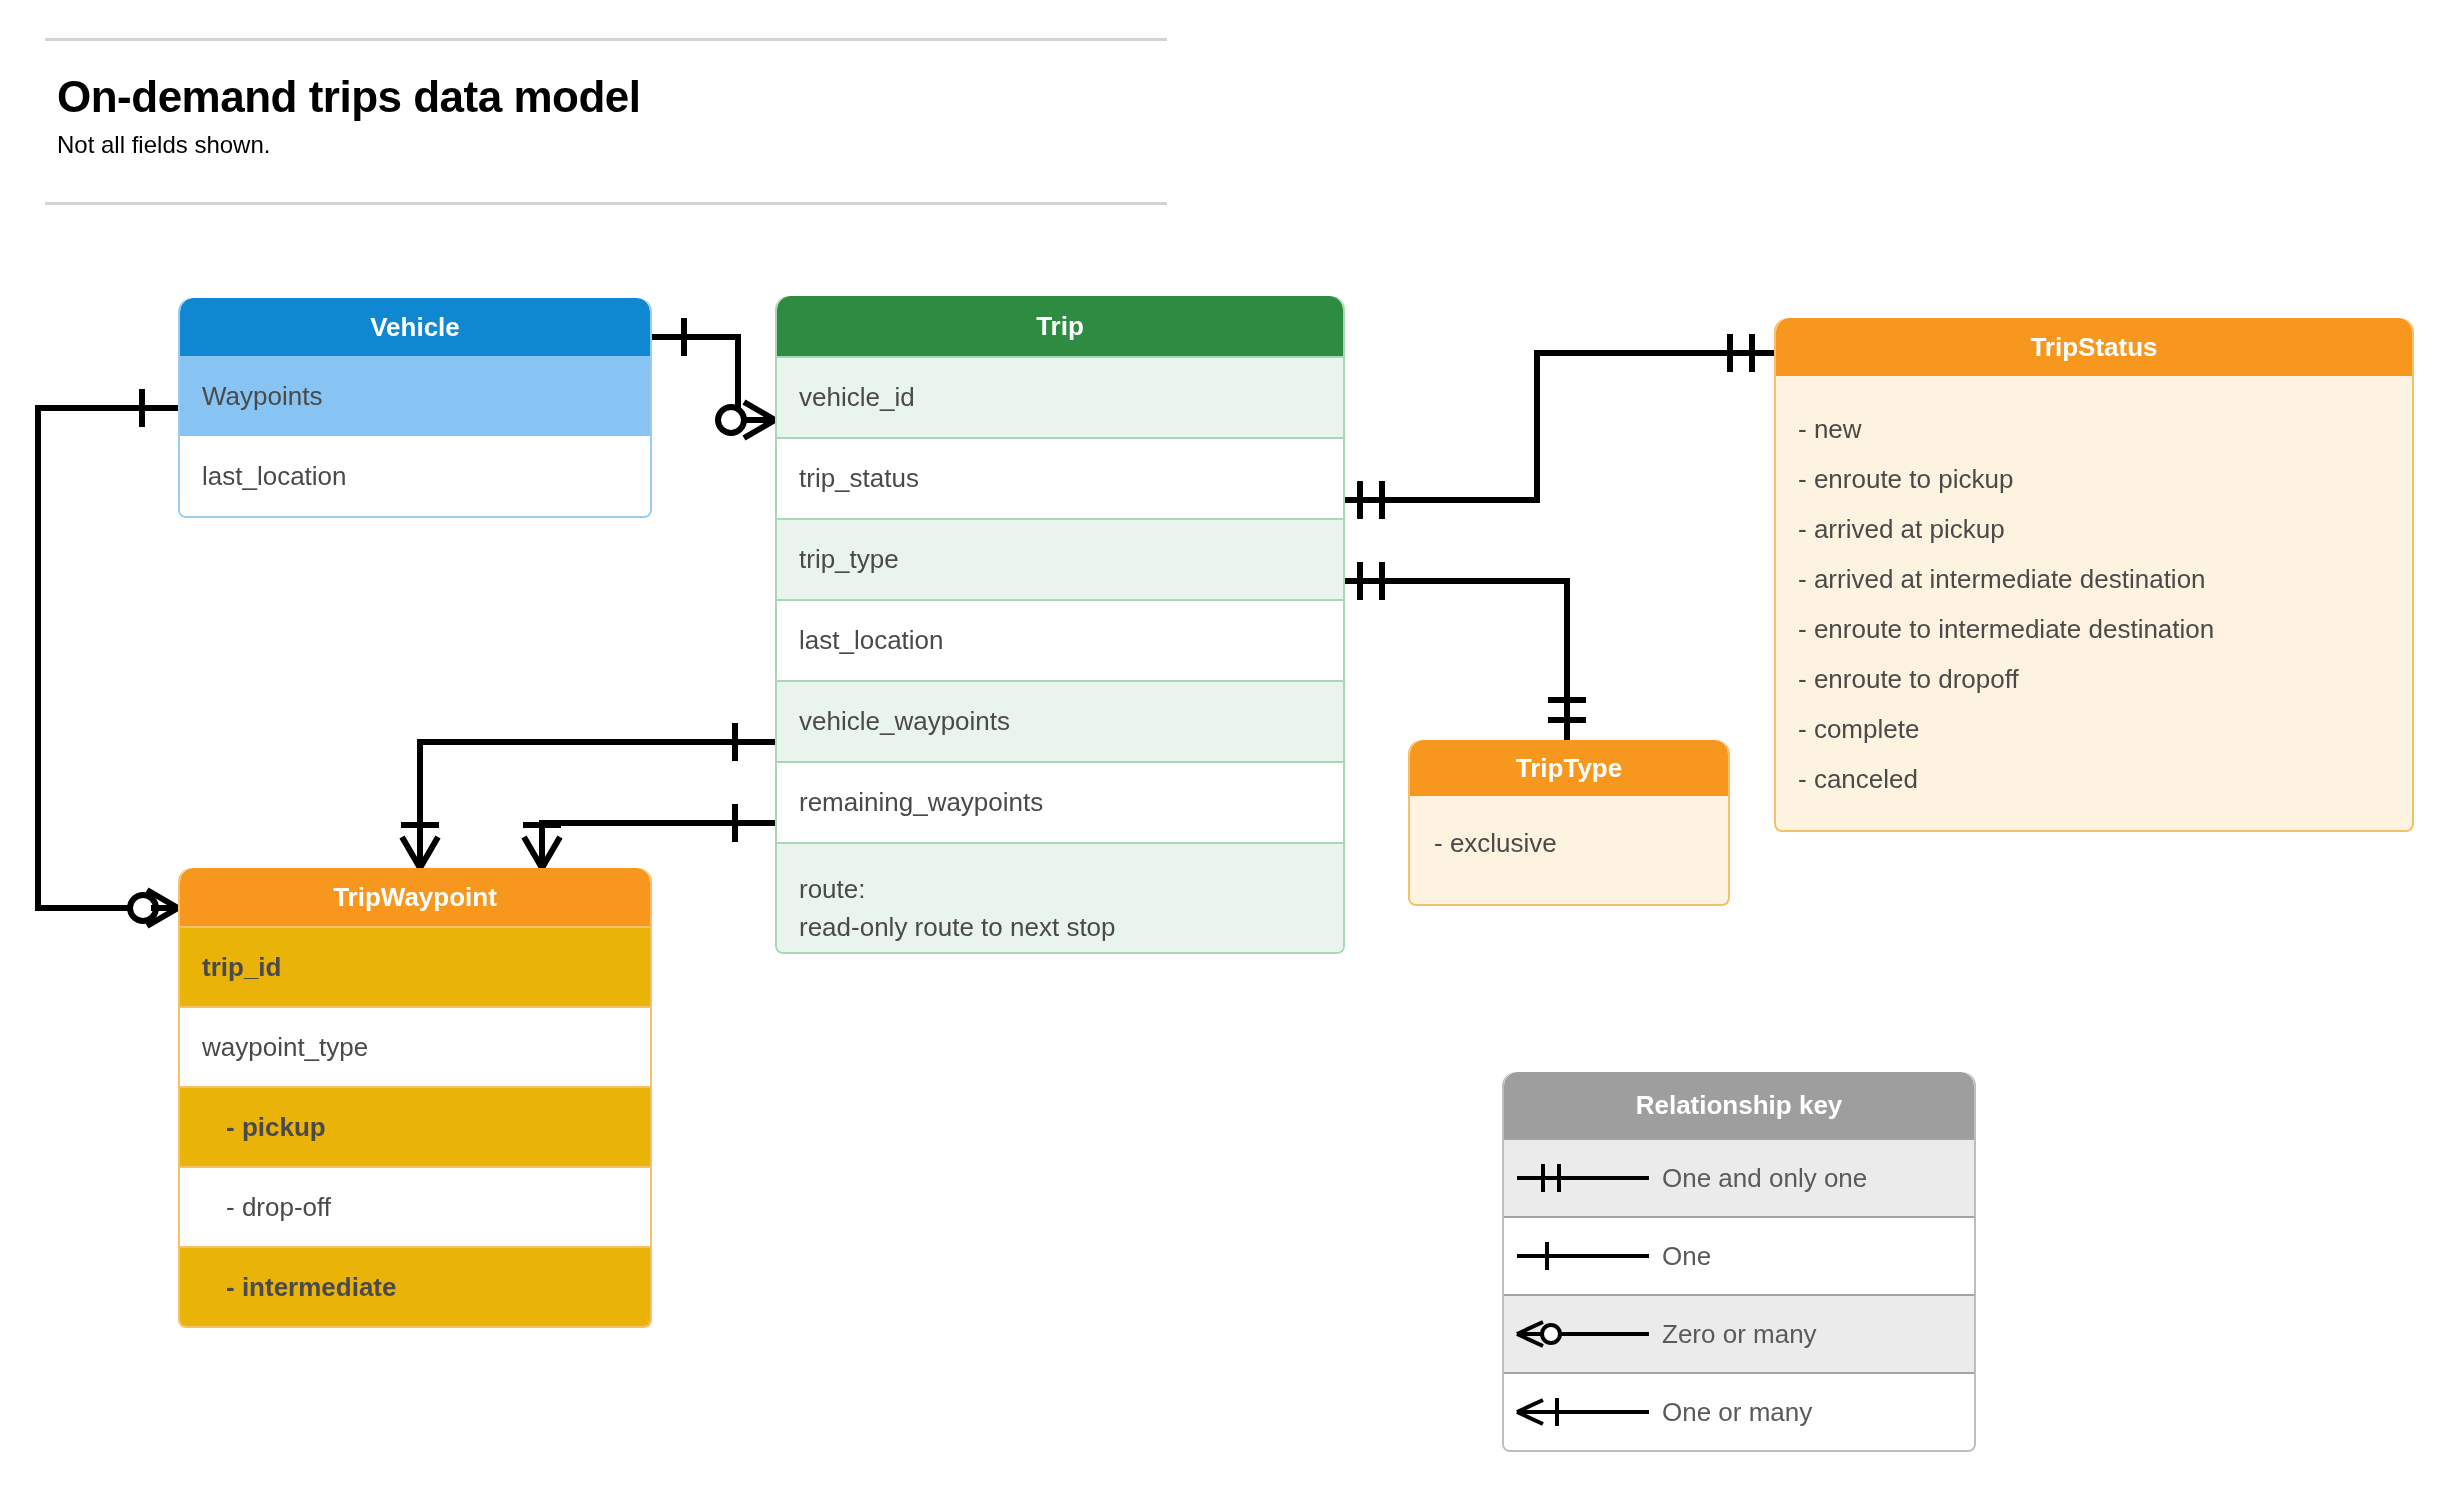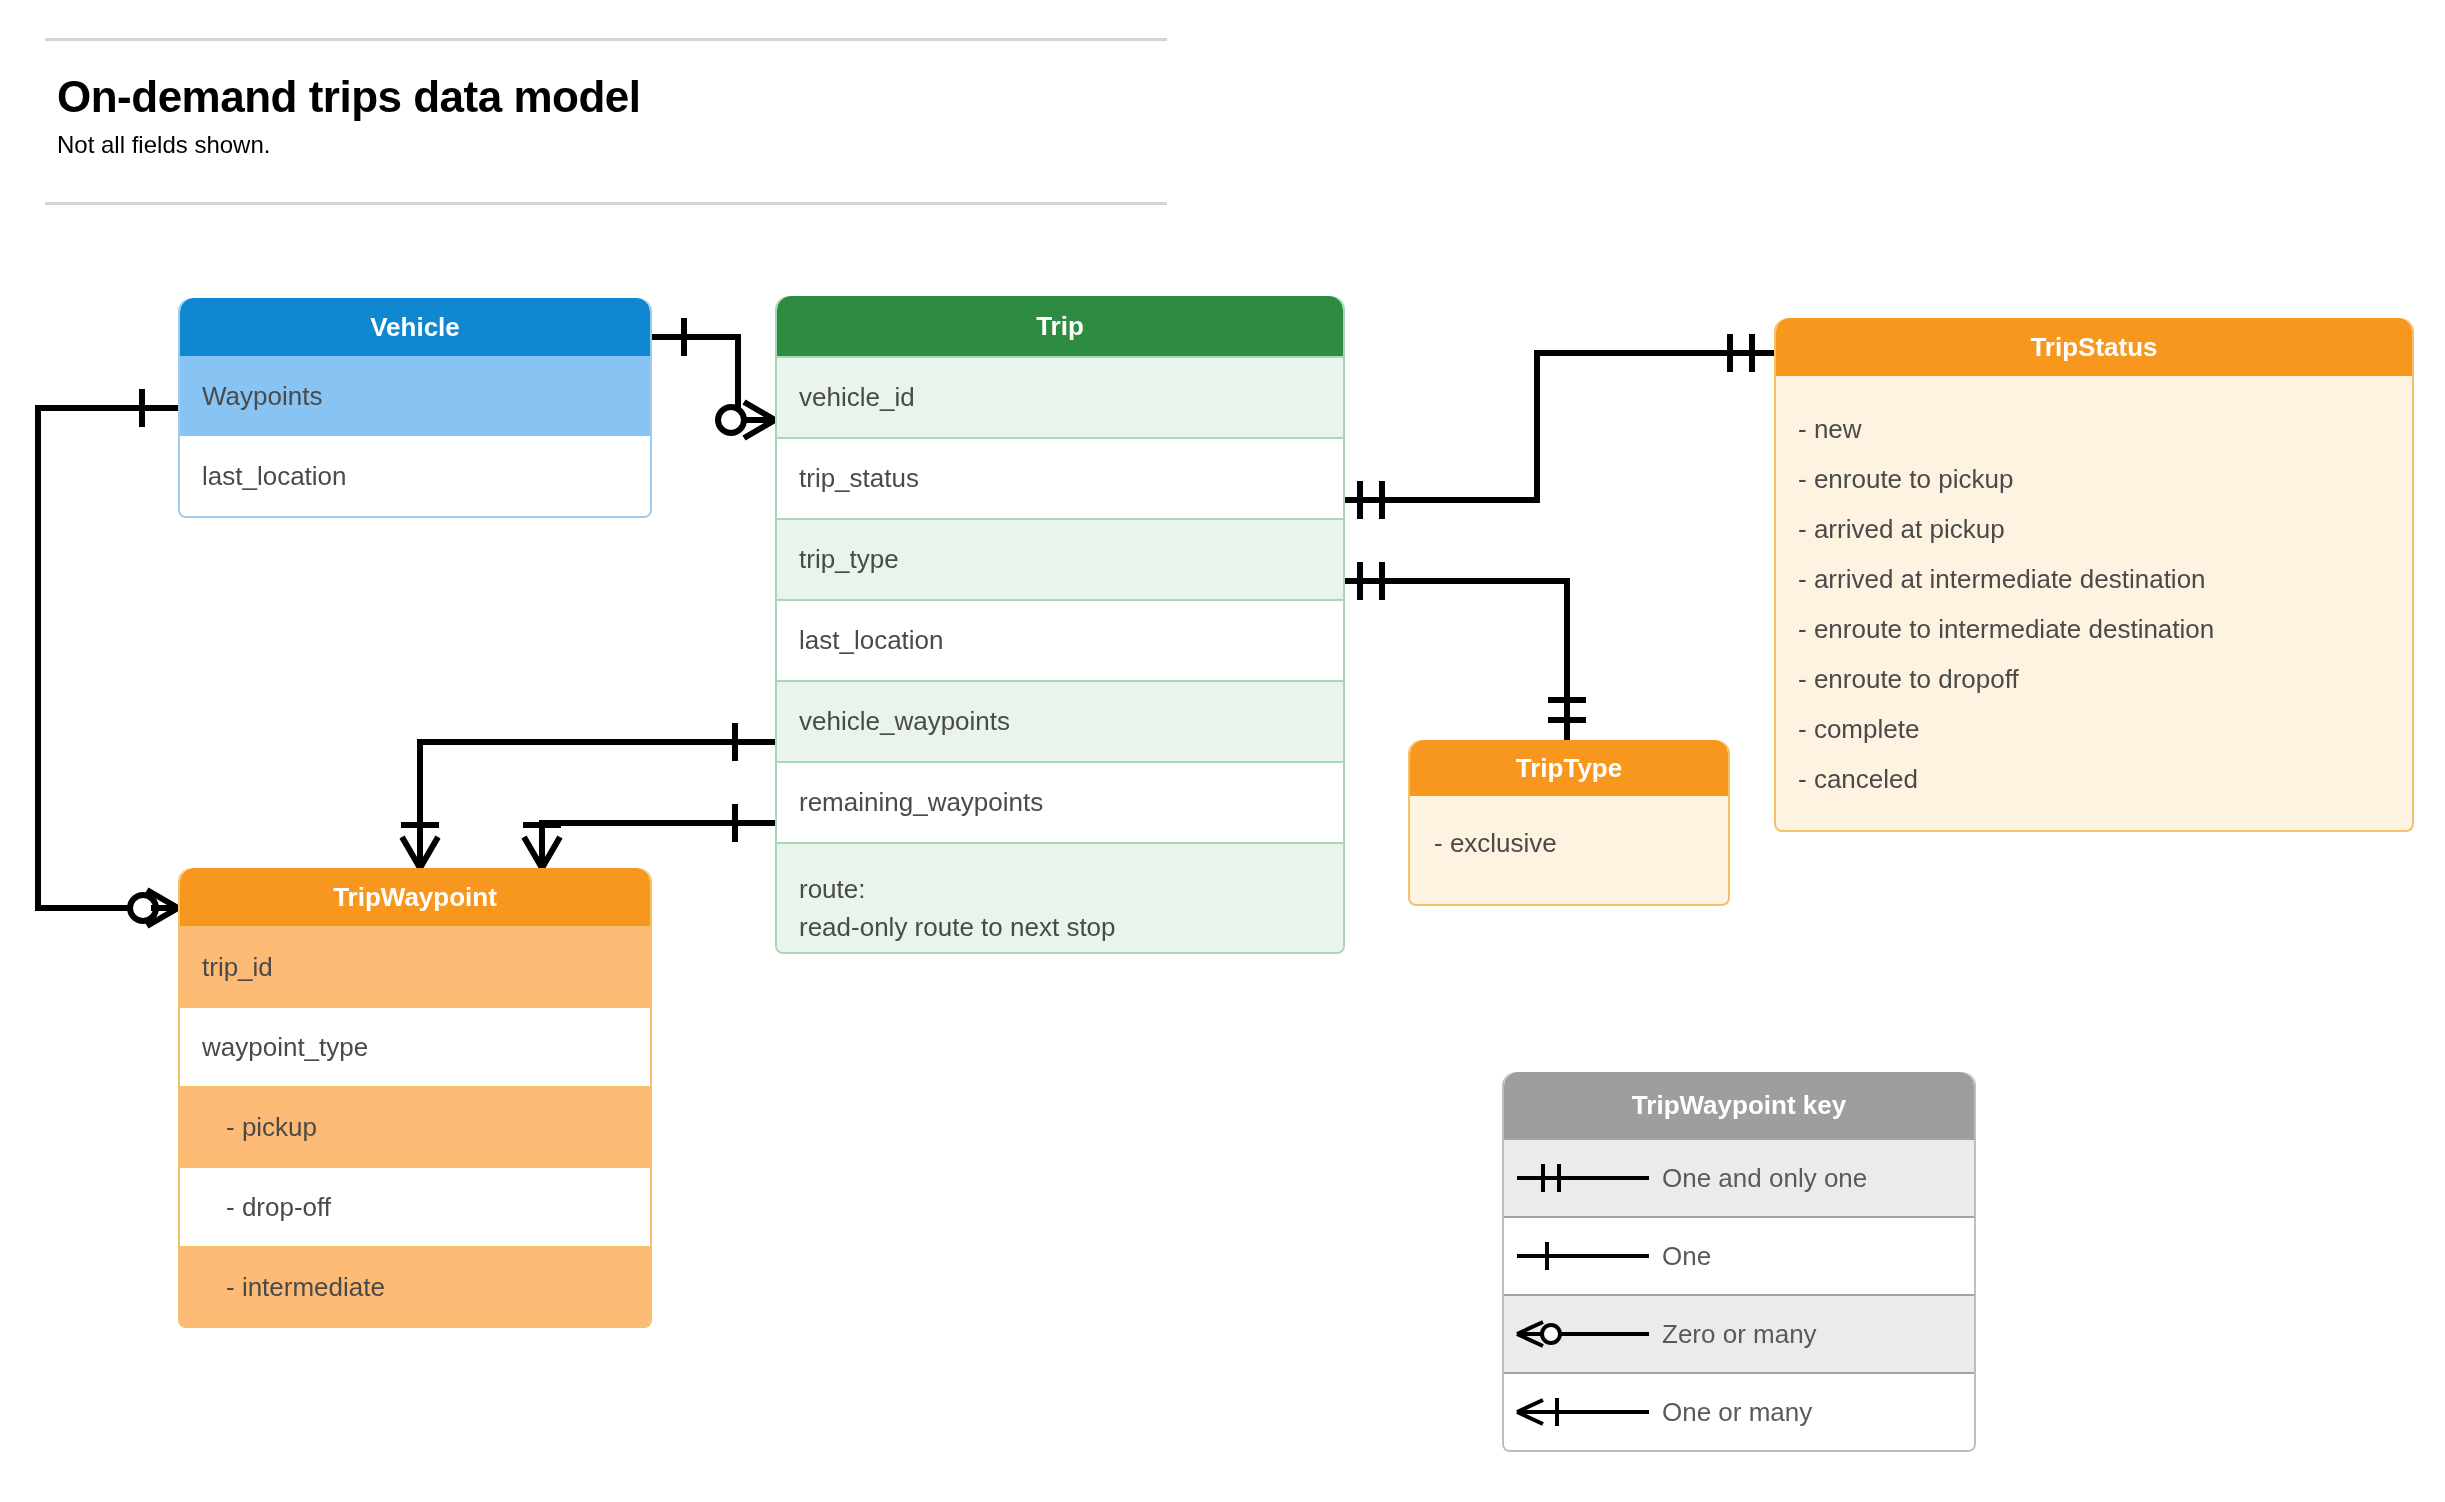--- a/index.html
+++ b/index.html
@@ -76,21 +76,21 @@
   #entity-triptype .ehead{background:#f7971d;height:56px;border-radius:14px 14px 0 0;}
   #entity-triptype .elist{padding:22px 0 36px 24px;}
   #entity-triptype .eitem{font-size:26px;color:#4a4a4a;line-height:50px;white-space:nowrap;}
 
   
   #entity-tripwaypoint{left:178px;top:868px;width:470px;
     border:2px solid #f5c06a;border-top:none;border-radius:14px 14px 8px 8px;background:#fff;}
   #entity-tripwaypoint .ehead{background:#f7971d;height:58px;border-radius:14px 14px 0 0;}
   #entity-tripwaypoint .erow{height:80px;border-top:2px solid #f5c06a;}
   #entity-tripwaypoint .erow:first-of-type{border-top:none;}
-  #entity-tripwaypoint .alt{background:#fdba74;}
+  #entity-tripwaypoint .alt{background:#eab308;font-weight:bold;}
   #entity-tripwaypoint .plain{background:#ffffff;}
   #entity-tripwaypoint .indent{padding-left:46px;}
 
   
   #relationship-key{left:1502px;top:1072px;width:470px;
     border:2px solid #bdbdbd;border-top:none;border-radius:14px 14px 8px 8px;background:#fff;}
   #relationship-key .ehead{background:#9e9e9e;height:66px;border-radius:14px 14px 0 0;font-size:26px;}
   #relationship-key .krow{
     height:76px;display:flex;align-items:center;border-top:2px solid #a3a3a3;
   }
@@ -203,21 +203,21 @@
   <div class="entity" id="entity-tripwaypoint">
     <div class="ehead">TripWaypoint</div>
     <div class="erow alt">trip_id</div>
     <div class="erow plain">waypoint_type</div>
     <div class="erow alt indent">-  pickup</div>
     <div class="erow plain indent">-  drop-off</div>
     <div class="erow alt indent">-  intermediate</div>
   </div>
 
   <div class="entity" id="relationship-key">
-    <div class="ehead">TripWaypoint key</div>
+    <div class="ehead">Relationship key</div>
 
     <div class="krow shade">
       <div class="ksym">
         <svg width="140" height="40" viewBox="0 0 140 40" xmlns="http://www.w3.org/2000/svg">
           <line x1="4" y1="20" x2="136" y2="20" stroke="#000" stroke-width="4"></line>
           <line x1="30" y1="6" x2="30" y2="34" stroke="#000" stroke-width="4"></line>
           <line x1="46" y1="6" x2="46" y2="34" stroke="#000" stroke-width="4"></line>
         </svg>
       </div>
       <div class="klabel">One and only one</div>

